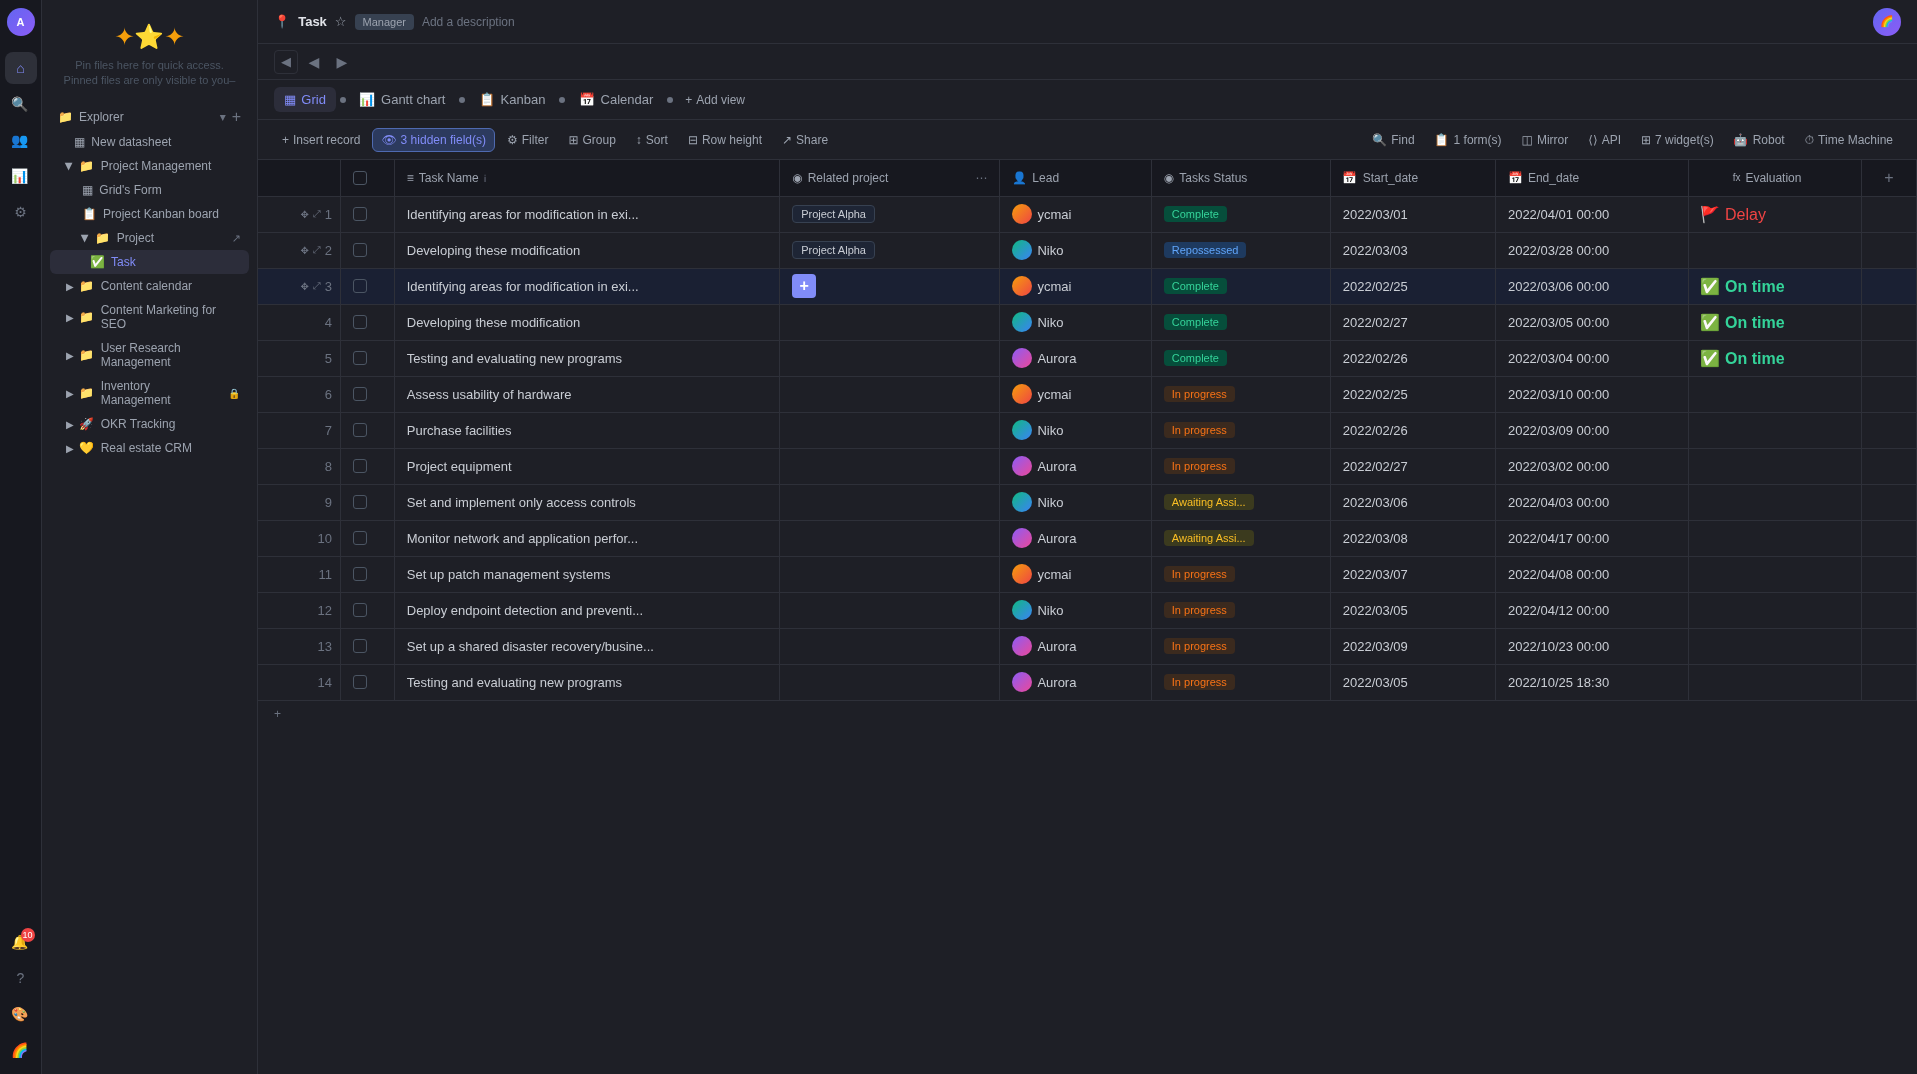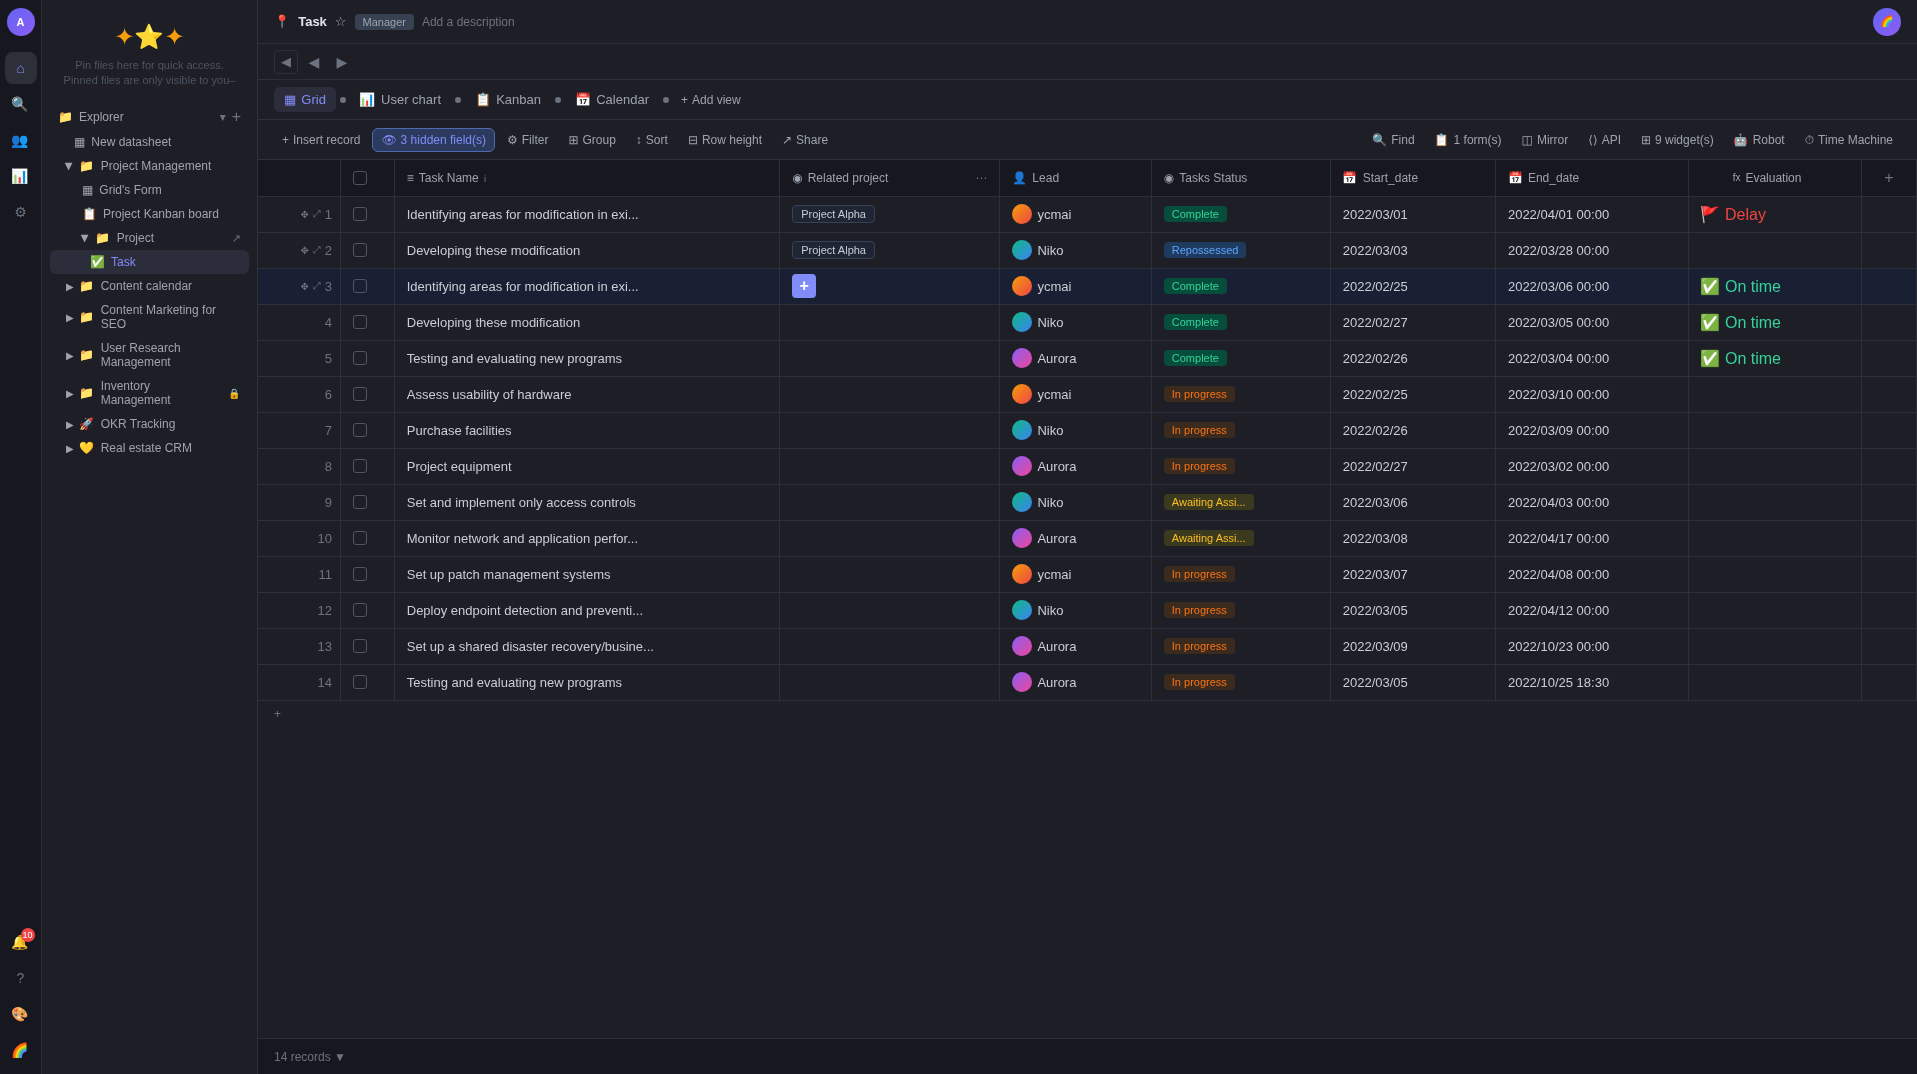--- a/index.html
+++ b/index.html
@@ -80,21 +80,21 @@
 
     .project-badge { background: #1e2535; border: 1px solid #374151; border-radius: 4px; padding: 2px 8px; font-size: 11px; color: #c9cdd4; }
 
     .lead-avatar { width: 20px; height: 20px; border-radius: 50%; display: flex; align-items: center; justify-content: center; font-size: 9px; font-weight: bold; }
     .avatar-ycmai { background: linear-gradient(135deg, #f59e0b, #ef4444); }
     .avatar-niko { background: linear-gradient(135deg, #10b981, #3b82f6); }
     .avatar-aurora { background: linear-gradient(135deg, #8b5cf6, #ec4899); }
 
     .eval-badge { display: flex; align-items: center; gap: 4px; font-size: 16px; }
     .eval-delay { color: #ef4444; }
-    .eval-ontime { color: #34d399; }
+    .eval-ontime { color: #34d399; font-weight: bold; }
 
     .row-expand-icon { color: #6b7280; font-size: 10px; cursor: pointer; }
     .row-move-icon { color: #6b7280; font-size: 10px; cursor: pointer; }
 
     .add-row { padding: 6px 16px; display: flex; align-items: center; gap: 6px; color: #6b7280; font-size: 12px; cursor: pointer; }
 
     .table-footer { height: 36px; background: #17181f; border-top: 1px solid #2e3039; display: flex; align-items: center; padding: 0 16px; color: #6b7280; font-size: 12px; }
 
     .col-add { min-width: 40px; width: 40px; }
 
@@ -248,21 +248,21 @@
   </div>
 
   <div class="view-bar">
     <div class="view-tab active">
       <span>▦</span>
       <span>Grid</span>
     </div>
     <div class="view-dot"></div>
     <div class="view-tab">
       <span>📊</span>
-      <span>User chart</span>
+      <span>Gantt chart</span>
     </div>
     <div class="view-dot"></div>
     <div class="view-tab">
       <span>📋</span>
       <span>Kanban</span>
     </div>
     <div class="view-dot"></div>
     <div class="view-tab">
       <span>📅</span>
       <span>Calendar</span>
@@ -315,21 +315,21 @@
       <div class="toolbar-btn">
         <span>◫</span>
         <span>Mirror</span>
       </div>
       <div class="toolbar-btn">
         <span>⟨⟩</span>
         <span>API</span>
       </div>
       <div class="toolbar-btn">
         <span>⊞</span>
-        <span>9 widget(s)</span>
+        <span>7 widget(s)</span>
       </div>
       <div class="toolbar-btn">
         <span>🤖</span>
         <span>Robot</span>
       </div>
       <div class="toolbar-btn">
         <span>⏱</span>
         <span>Time Machine</span>
       </div>
     </div>
@@ -1102,16 +1102,13 @@
     </td>
     <td class="col-add"></td>
   </tr>
         </tbody>
     </table>
     <div class="add-row">
       <span>+</span>
     </div>
   </div>
 
-  <div class="table-footer">
-    <span>14 records ▼</span>
-  </div>
 </div>
 
 </body></html>

